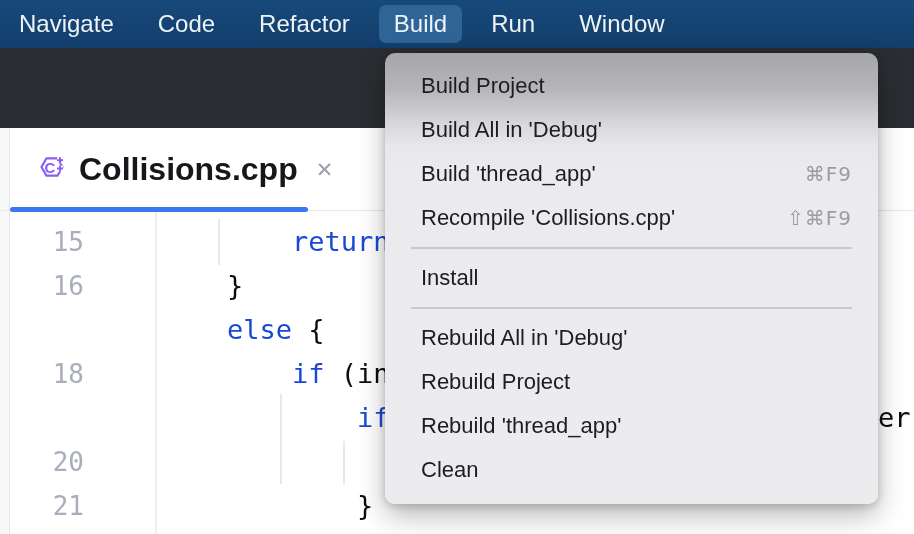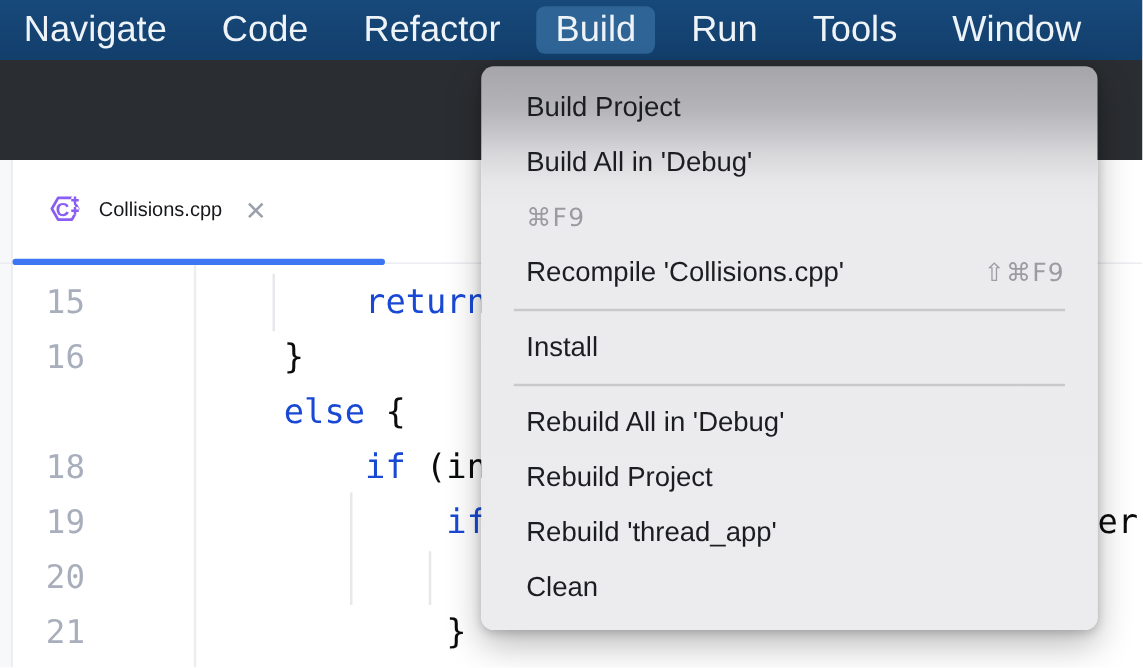--- a/index.html
+++ b/index.html
@@ -4,53 +4,53 @@
 <style>
   * { margin:0; padding:0; box-sizing:border-box; }
   html,body { width:914px; height:534px; }
   body { position:relative; overflow:hidden; background:#ffffff;
          font-family:"Liberation Sans", sans-serif; }
 
   
   .menubar { position:absolute; left:0; top:0; width:914px; height:48px;
              background:linear-gradient(#17497b,#123e6b);
              display:flex; align-items:center; padding-left:4px; z-index:3; }
-  .mb-item { font-size:29px; color:#eef3f8; padding:0 15px; height:38px;
+  .mb-item { font-size:24px; color:#eef3f8; padding:0 15px; height:38px;
              line-height:38px; border-radius:7px; margin-right:14px; white-space:nowrap; }
   .mb-item.active { background:#2e6496; }
 
   
   .toolbar { position:absolute; left:0; top:48px; width:914px; height:80px;
              background:#2a2d31; z-index:1; }
 
   
   .workspace { position:absolute; left:0; top:128px; width:914px; height:406px;
                background:#fff; z-index:1; }
   .left-strip { position:absolute; left:0; top:0; width:10px; height:406px;
                 background:#f7f8fa; border-right:1px solid #e5e6ea; }
 
   .tabbar { position:absolute; left:0; top:0; width:914px; height:83px;
             border-bottom:1px solid #e8e9ed; }
   .tab { position:absolute; left:11px; top:0; height:82px;
          display:flex; align-items:center; padding-left:26px; }
   .tab-icon { flex:none; margin-right:12px; }
-  .tab-title { font-size:16px; color:#16171a; white-space:nowrap; }
+  .tab-title { font-size:32px; color:#16171a; white-space:nowrap;font-weight:bold; }
   .tab-close { font-size:21px; color:#9aa0ac; margin-left:18px; line-height:1; }
   .tab-underline { position:absolute; left:10px; top:79px; width:298px; height:5px;
                    background:#3c76f2; border-radius:3px; }
 
   
   .code { position:absolute; left:0; top:84px; width:914px; height:322px;
           padding-top:8px; font-family:"DejaVu Sans Mono", monospace;
           font-size:27px; }
   .gutter-vline { position:absolute; left:155px; top:0; width:2px; height:322px;
                   background:#edeef2; }
   .indent-guide { position:absolute; width:2px; background:#e6e8ec; }
   .code-row { height:44px; line-height:44px; position:relative; }
-  .lnum { position:absolute; left:0; top:0; width:68px; text-align:right;
+  .lnum { position:absolute; left:16px; top:0; width:68px; text-align:right;
           color:#a9aebd; font-size:26px; }
   .codetext { position:absolute; left:162px; top:0; white-space:pre; color:#0b0c0e; }
   .tok-kw { color:#1949d4;text-align:right; }
   .tok-pl { color:#0b0c0e; }
   .code-frag { position:absolute; left:878px; top:0; white-space:pre; color:#0b0c0e; }
 
   
   .dropdown { position:absolute; left:385px; top:53px; width:493px;
               padding:11px 0 12px; border-radius:10px; z-index:10;
               background:linear-gradient(180deg,
@@ -68,21 +68,20 @@
 </style>
 </head>
 <body>
 
 <div class="menubar" id="menubar">
     <div class="mb-item">Navigate</div>
     <div class="mb-item">Code</div>
     <div class="mb-item">Refactor</div>
     <div class="mb-item active">Build</div>
     <div class="mb-item">Run</div>
-    <div class="mb-item">Tools</div>
     <div class="mb-item">Window</div>
   </div>
 
 <div class="toolbar"></div>
 
 <div class="workspace">
   <div class="left-strip"></div>
 
   <div class="tabbar">
     <div class="tab">
@@ -116,21 +115,20 @@
     <span class="codetext"><span class="tok-pl">    }</span></span>
   </div>
       <div class="code-row">
     <span class="codetext"><span class="tok-pl">    </span><span class="tok-kw">else</span><span class="tok-pl"> {</span></span>
   </div>
       <div class="code-row">
     <span class="lnum">18</span>
     <span class="codetext"><span class="tok-pl">        </span><span class="tok-kw">if</span><span class="tok-pl"> (int</span></span>
   </div>
       <div class="code-row">
-    <span class="lnum">19</span>
     <span class="codetext"><span class="tok-pl">            </span><span class="tok-kw">if</span><span class="tok-pl">(</span></span>
   <span class="code-frag">er(</span>
       </div>
       <div class="code-row">
     <span class="lnum">20</span>
     <span class="codetext"></span>
   </div>
       <div class="code-row">
     <span class="lnum">21</span>
     <span class="codetext"><span class="tok-pl">            }</span></span>
@@ -141,20 +139,21 @@
 <div class="dropdown" id="dropdown">
     <div class="dd-item">
     <span class="dd-label">Build Project</span>
     <span class="dd-shortcut"></span>
   </div>
     <div class="dd-item">
     <span class="dd-label">Build All in 'Debug'</span>
     <span class="dd-shortcut"></span>
   </div>
     <div class="dd-item">
+    <span class="dd-label">Build 'thread_app'</span>
     <span class="dd-shortcut">⌘F9</span>
   </div>
     <div class="dd-item">
     <span class="dd-label">Recompile 'Collisions.cpp'</span>
     <span class="dd-shortcut">⇧⌘F9</span>
   </div>
     <div class="dd-sep"></div>
     <div class="dd-item">
     <span class="dd-label">Install</span>
     <span class="dd-shortcut"></span>

